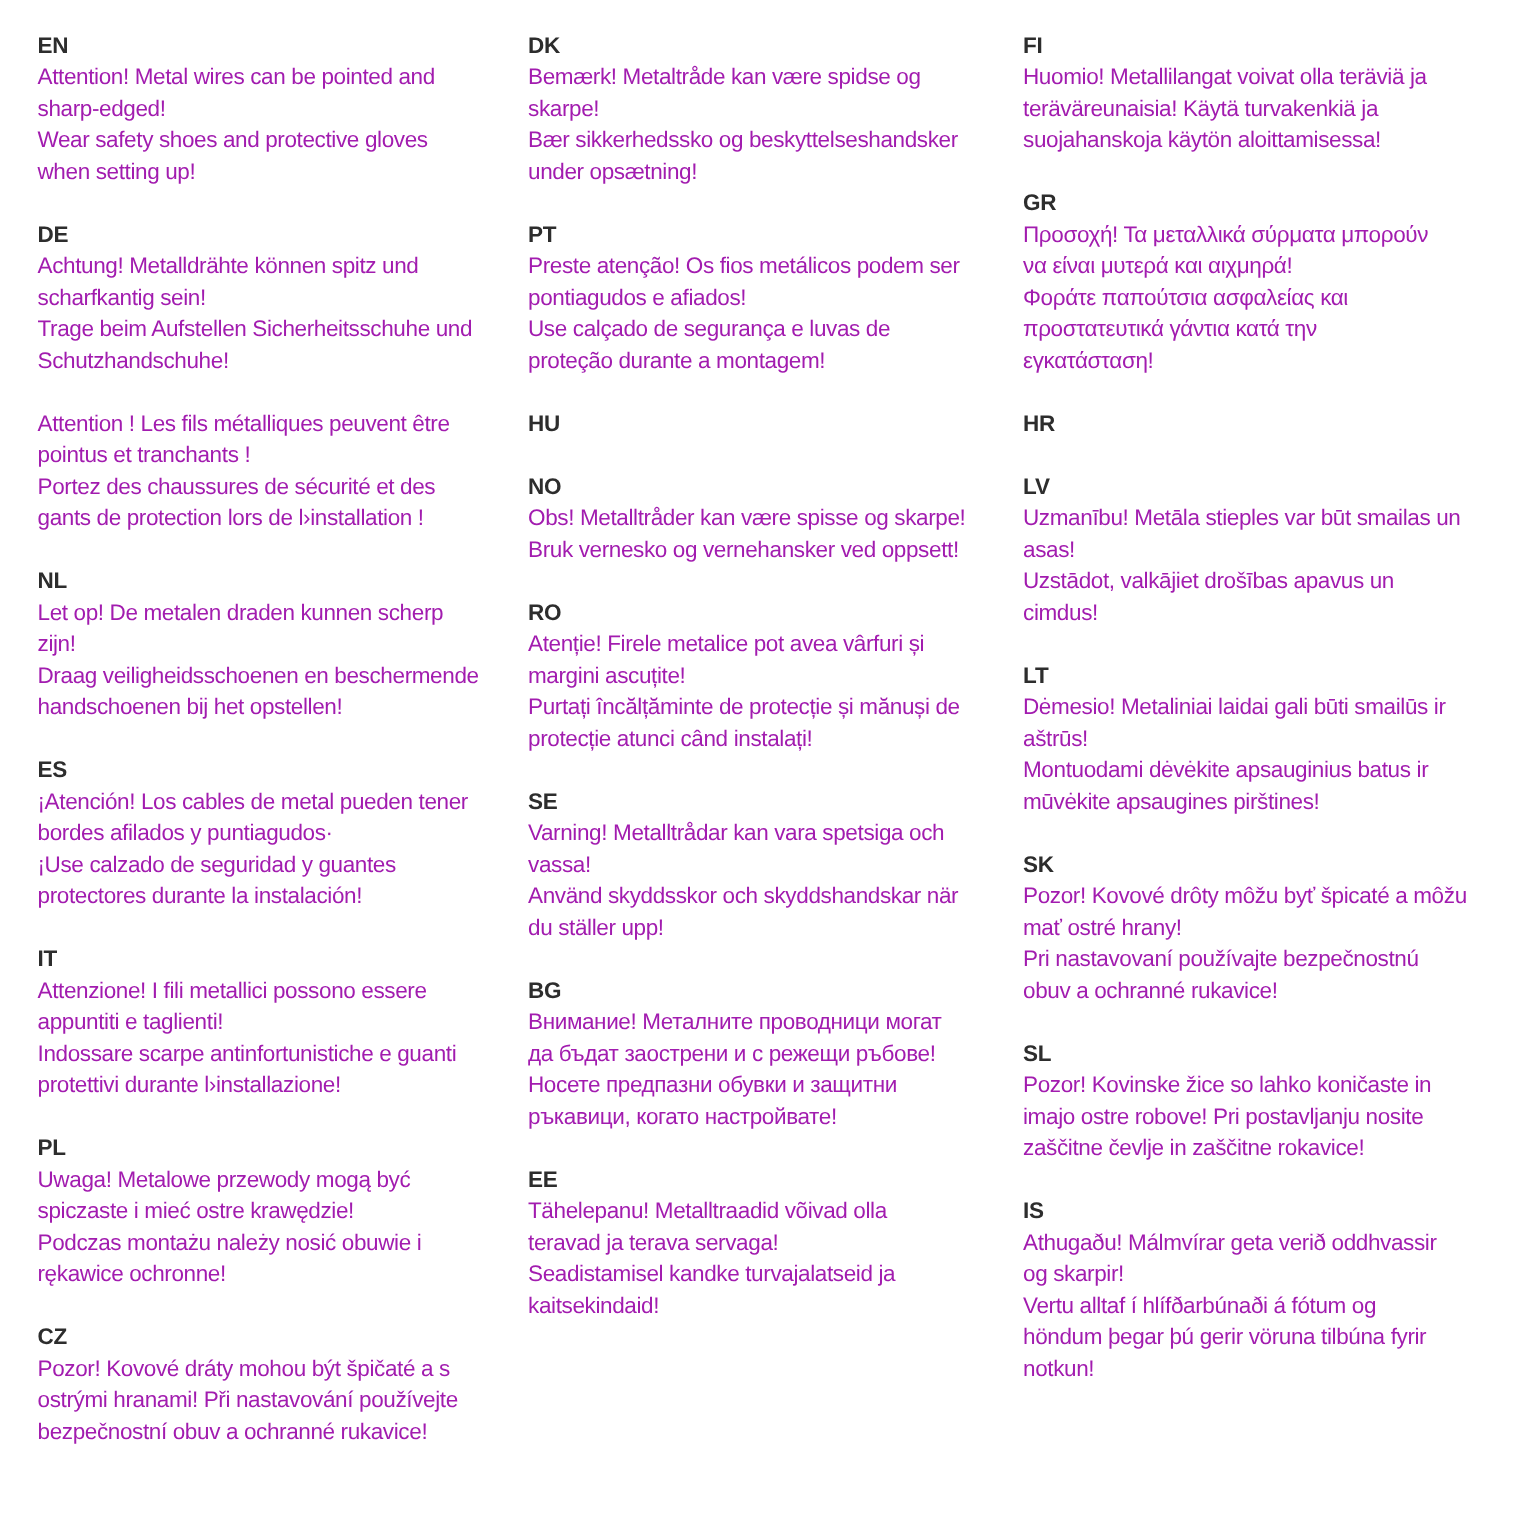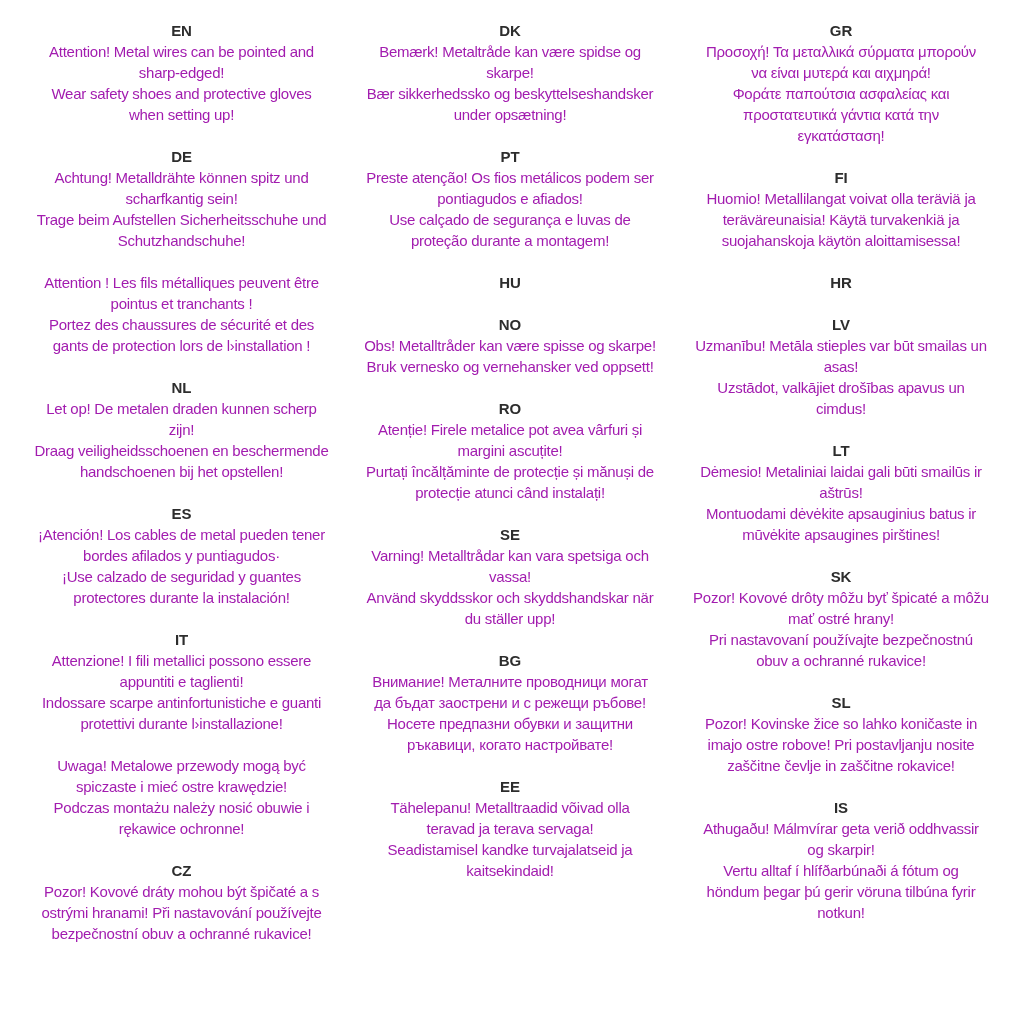--- a/index.html
+++ b/index.html
@@ -21,21 +21,20 @@
     column-gap: 0;
     font-family: "Liberation Sans", sans-serif;
     color: #333333;
   }
   .column {
     box-sizing: border-box;
     padding-right: 14px;
   }
   .block {
     margin: 0 0 21px 0;
-    text-align: center;
   }
   .lang-code {
     margin: 0;
     font-size: 15px;
     line-height: 21px;
     font-weight: bold;
     color: #2d2d2d;
     letter-spacing: -0.1px;
   }
   .warning-text {
@@ -88,20 +87,21 @@
 protectores durante la instalación!</p>
     </section>
     <section class="block">
       <h2 class="lang-code">IT</h2>
       <p class="warning-text">Attenzione! I fili metallici possono essere
 appuntiti e taglienti!
 Indossare scarpe antinfortunistiche e guanti
 protettivi durante l›installazione!</p>
     </section>
     <section class="block">
+      <h2 class="lang-code">PL</h2>
       <p class="warning-text">Uwaga! Metalowe przewody mogą być
 spiczaste i mieć ostre krawędzie!
 Podczas montażu należy nosić obuwie i
 rękawice ochronne!</p>
     </section>
     <section class="block">
       <h2 class="lang-code">CZ</h2>
       <p class="warning-text">Pozor! Kovové dráty mohou být špičaté a s
 ostrými hranami! Při nastavování používejte
 bezpečnostní obuv a ochranné rukavice!</p>
@@ -155,35 +155,35 @@
     <section class="block">
       <h2 class="lang-code">EE</h2>
       <p class="warning-text">Tähelepanu! Metalltraadid võivad olla
 teravad ja terava servaga!
 Seadistamisel kandke turvajalatseid ja
 kaitsekindaid!</p>
     </section>
   </div>
 
   <div class="column">
+    <section class="block">
+      <h2 class="lang-code">FI</h2>
+      <p class="warning-text">Huomio! Metallilangat voivat olla teräviä ja
+teräväreunaisia! Käytä turvakenkiä ja
+suojahanskoja käytön aloittamisessa!</p>
+    </section>
     <section class="block">
       <h2 class="lang-code">GR</h2>
       <p class="warning-text">Προσοχή! Τα μεταλλικά σύρματα μπορούν
 να είναι μυτερά και αιχμηρά!
 Φοράτε παπούτσια ασφαλείας και
 προστατευτικά γάντια κατά την
 εγκατάσταση!</p>
     </section>
     <section class="block">
-      <h2 class="lang-code">FI</h2>
-      <p class="warning-text">Huomio! Metallilangat voivat olla teräviä ja
-teräväreunaisia! Käytä turvakenkiä ja
-suojahanskoja käytön aloittamisessa!</p>
-    </section>
-    <section class="block">
       <h2 class="lang-code">HR</h2>
     </section>
     <section class="block">
       <h2 class="lang-code">LV</h2>
       <p class="warning-text">Uzmanību! Metāla stieples var būt smailas un
 asas!
 Uzstādot, valkājiet drošības apavus un
 cimdus!</p>
     </section>
     <section class="block">

